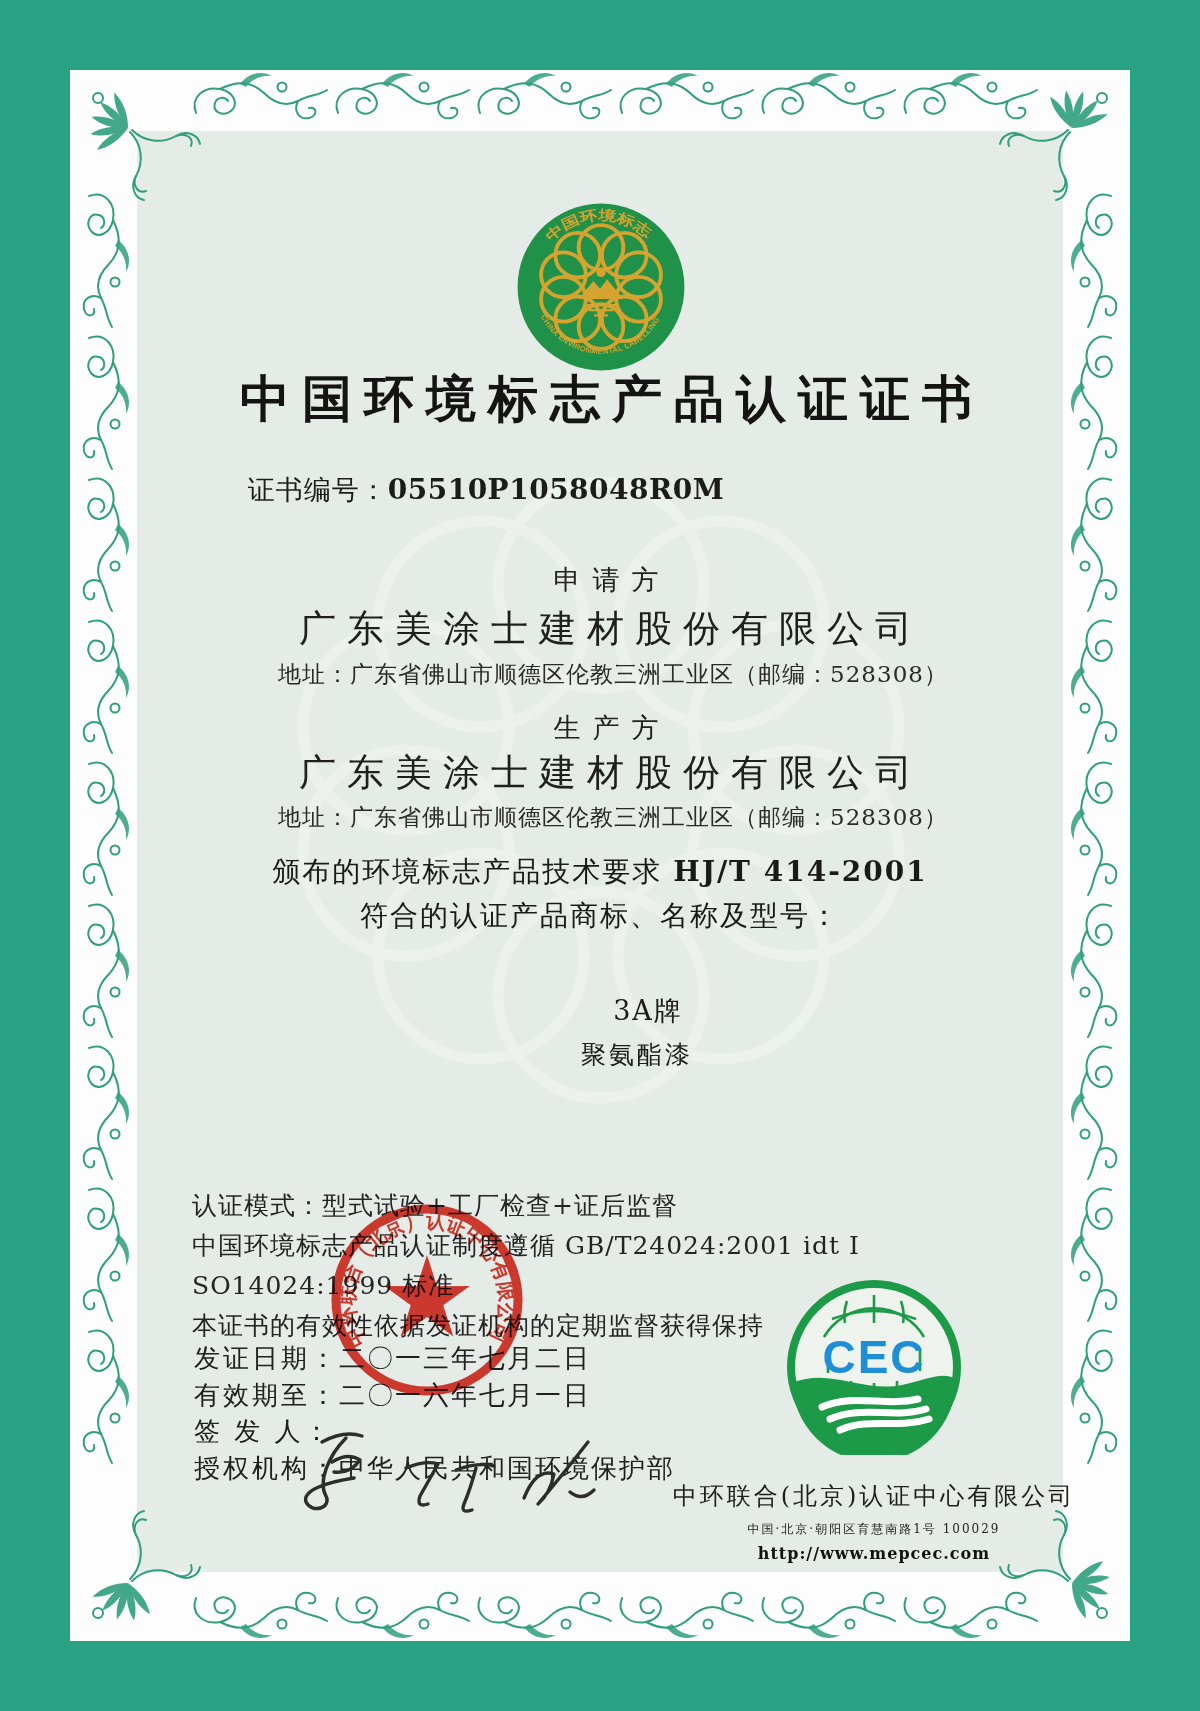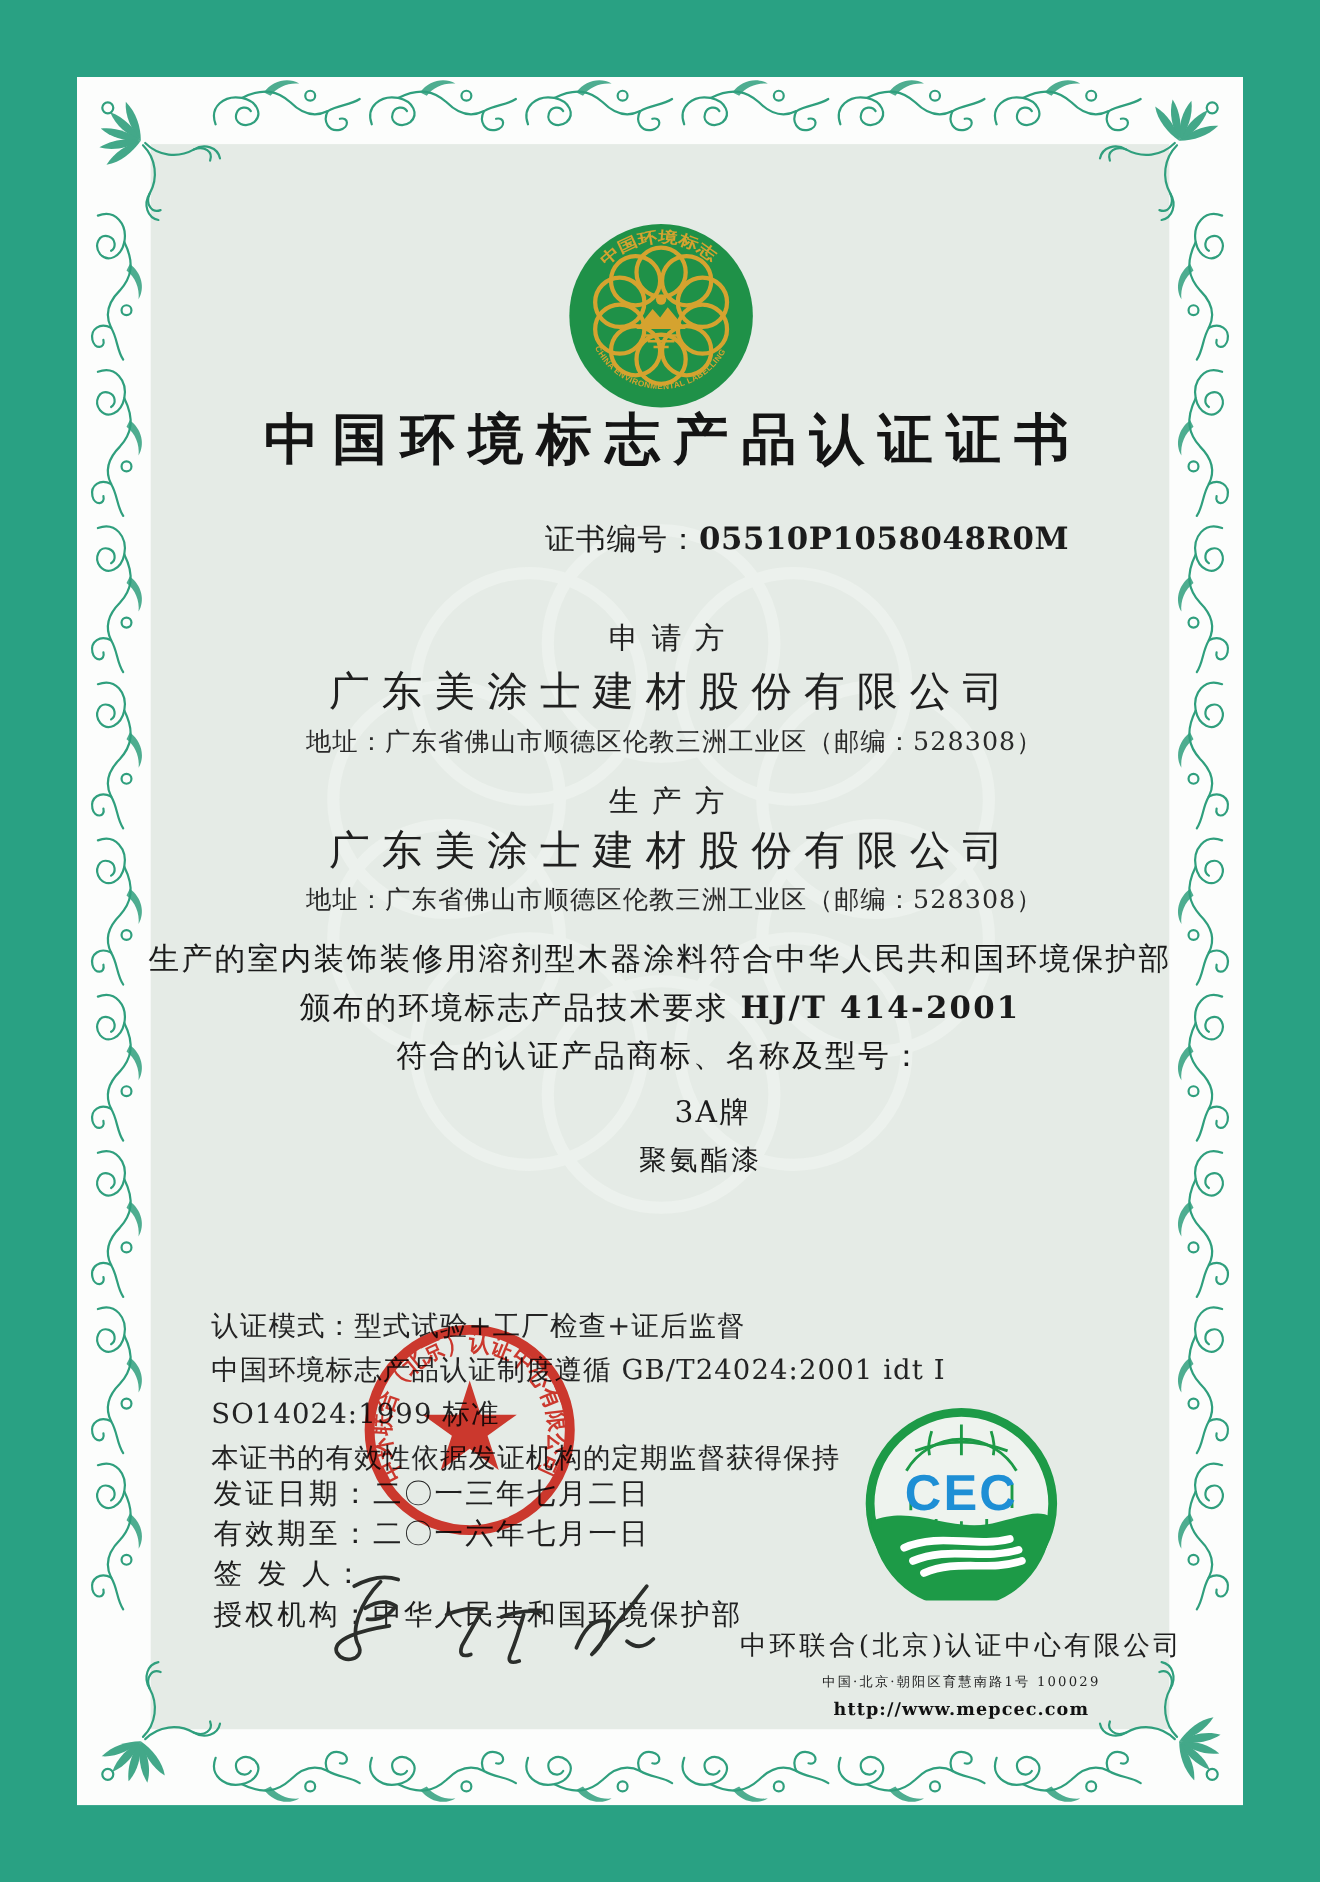--- a/index.html
+++ b/index.html
@@ -4,21 +4,21 @@
 <style>
   html,body{margin:0;padding:0;}
   .page{position:relative;width:1200px;height:1711px;background:#29a183;overflow:hidden;
         font-family:"DejaVu Serif","Liberation Serif",serif;color:#1c1c1c;}
   .band{position:absolute;left:70px;top:70px;width:1060px;height:1571px;background:#fcfdfc;}
   .panel{position:absolute;left:137px;top:131px;width:926px;height:1441px;background:#e5ebe6;}
   .deco,.wm{position:absolute;left:0;top:0;pointer-events:none;}
   .abs{position:absolute;}
   .ctr{left:0;width:1200px;text-align:center;}
   .title{top:366px;font-size:50px;font-weight:bold;letter-spacing:12px;padding-left:12px;color:#141414;}
-  .certno{top:472px;left:0;width:972px;text-align:right;font-size:27px;letter-spacing:1px;}
+  .certno{top:472px;left:0;width:972px;text-align:center;font-size:27px;letter-spacing:1px;}
   .certno b{font-size:28px;letter-spacing:0.5px;}
   .sechead{font-size:27px;letter-spacing:12px;padding-left:12px;color:#222;}
   .company{font-size:37px;letter-spacing:11px;padding-left:11px;color:#1f1f1f;}
   .addr{font-size:23px;letter-spacing:1px;color:#2a2a2a;padding-left:13px;}
   .stmt{top:850px;font-size:28px;line-height:44px;letter-spacing:2px;color:#1a1a1a;}
   .brand{top:993px;font-size:27px;letter-spacing:2px;padding-left:48px;}
   .pname{top:1038px;font-size:25px;letter-spacing:3px;padding-left:37px;}
   .pnote{top:1076px;font-size:24px;letter-spacing:2px;color:#262626;}
   .terms{top:1186px;left:192px;width:860px;font-size:25px;line-height:40px;letter-spacing:1px;color:#242424;text-align:left;}
   .fields{top:1340px;left:194px;font-size:26px;line-height:36.5px;letter-spacing:2px;color:#202020;text-align:left;}
@@ -167,21 +167,20 @@
 
   <div class="abs ctr sechead" style="top:562px;">申请方</div>
   <div class="abs ctr company" style="top:604px;">广东美涂士建材股份有限公司</div>
   <div class="abs ctr addr" style="top:659px;">地址：广东省佛山市顺德区伦教三洲工业区（邮编：528308）</div>
 
   <div class="abs ctr sechead" style="top:710px;">生产方</div>
   <div class="abs ctr company" style="top:748px;">广东美涂士建材股份有限公司</div>
   <div class="abs ctr addr" style="top:802px;">地址：广东省佛山市顺德区伦教三洲工业区（邮编：528308）</div>
 
   <div class="abs ctr stmt">
-    <div>生产的室内装饰装修用溶剂型木器涂料符合中华人民共和国环境保护部</div>
     <div><span>颁布的环境标志产品技术要求 </span><b>HJ/T 414-2001</b></div>
     <div>符合的认证产品商标、名称及型号：</div>
   </div>
 
   <div class="abs ctr brand">3A牌</div>
   <div class="abs ctr pname">聚氨酯漆</div>
 
   <div class="abs terms">
     <div>认证模式：型式试验+工厂检查+证后监督</div>
     <div>中国环境标志产品认证制度遵循 GB/T24024:2001 idt I SO14024:1999 标准</div>

